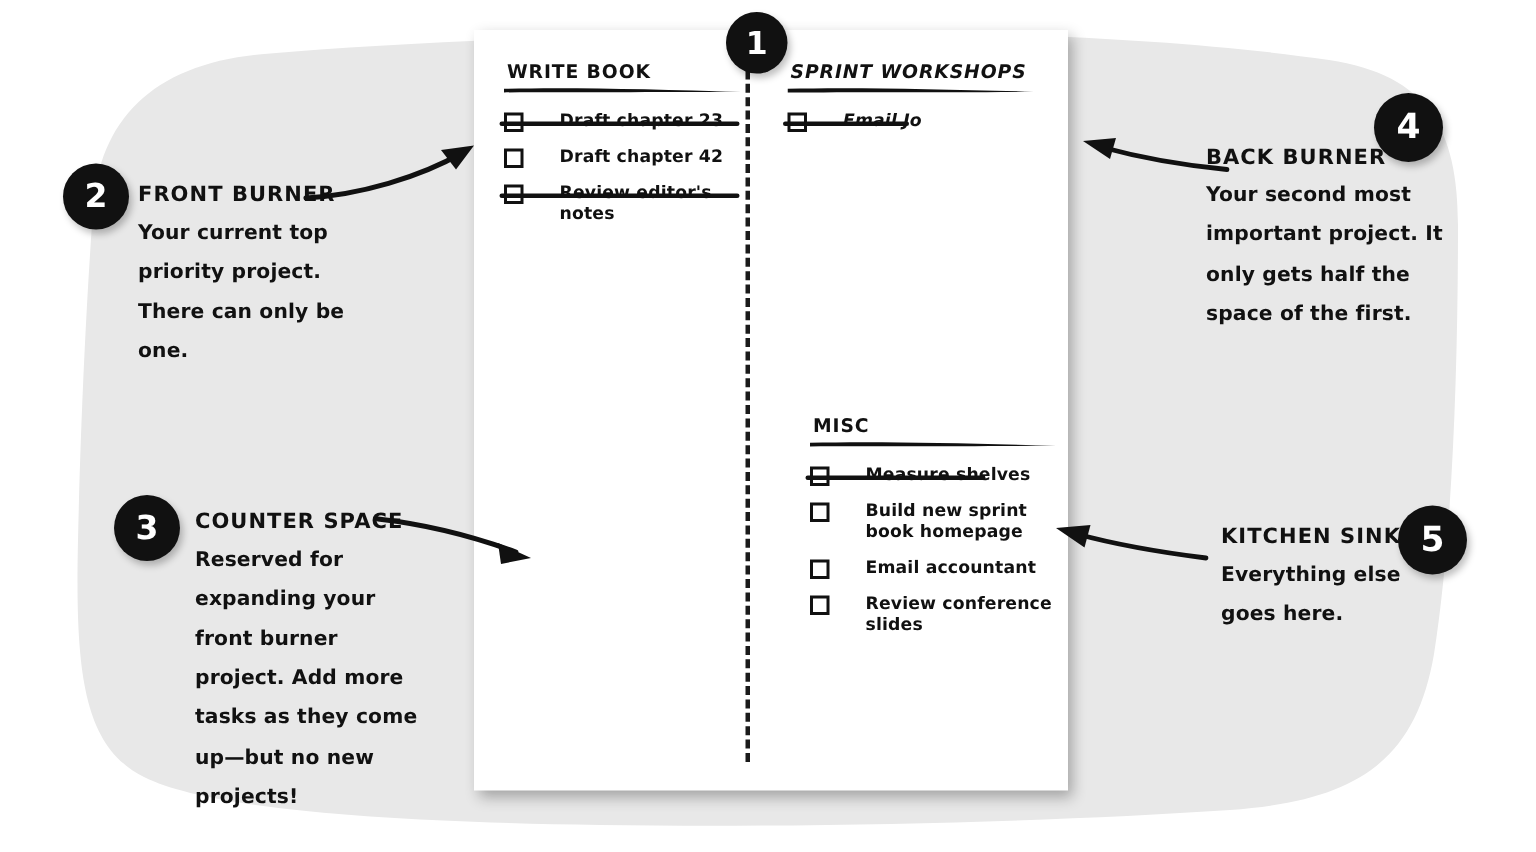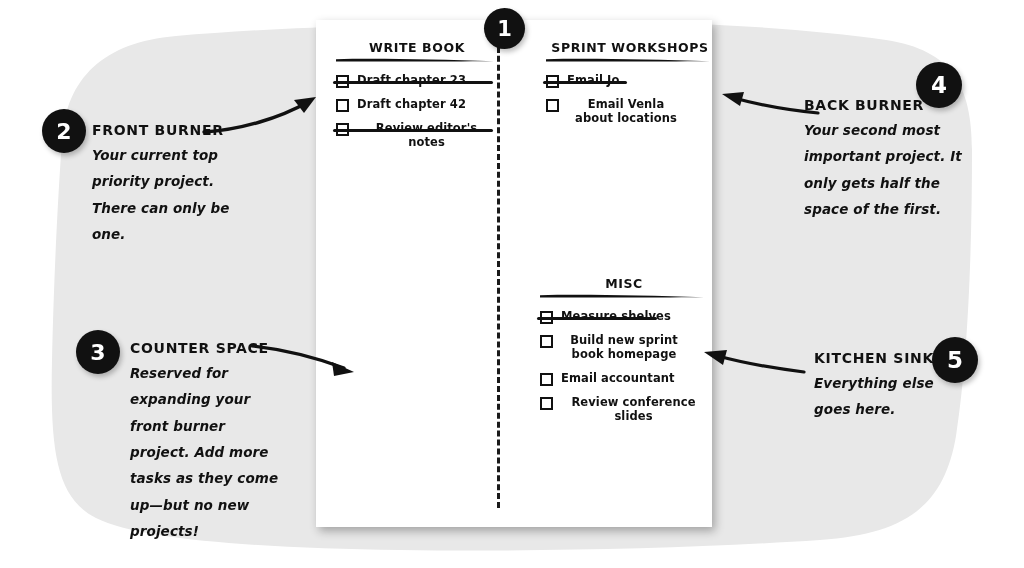--- a/index.html
+++ b/index.html
@@ -26,40 +26,40 @@
   }
   .card-divider{
     position:absolute;
     left:181px;top:18px;
     width:0;height:470px;
     border-left:3px dashed #1a1a1a;
     z-index:3;
   }
 
   
-  .col{position:absolute;z-index:4;text-align:center;}
+  .col{position:absolute;z-index:4;}
   .col-left{left:336px;top:40px;width:160px;}
-  .col-right{left:546px;top:40px;width:166px;}
+  .col-right{left:525px;top:40px;width:166px;font-style:italic;}
   .col-misc{left:540px;top:276px;width:166px;}
 
   .sec-title{
     font-weight:bold;
     font-size:12.5px;
     letter-spacing:.6px;
     color:#111;
     font-family:"DejaVu Sans","Liberation Sans",sans-serif;
     white-space:nowrap;
     margin:0 0 2px 2px;
   }
   .sec-rule{display:block;width:100%;height:7px;margin-bottom:9px;}
 
   .task{
     display:flex;
     align-items:flex-start;
-    gap:8px;
+    gap:24px;
     margin-bottom:9px;
     position:relative;
   }
   .cbox{
     flex:0 0 auto;
     width:13px;height:13px;
     border:2px solid #111;
     background:#fff;
     margin-top:2px;
     box-sizing:border-box;
@@ -109,21 +109,20 @@
     margin:0 0 4px 0;
     white-space:nowrap;
   }
   .note-body{
     font-size:13.5px;
     font-weight:bold;
     color:#111;
     line-height:1.95;
     margin:0;
     letter-spacing:.1px;
-    font-style:italic;
   }
   #note2{left:92px;top:122px;width:150px;}
   #note3{left:130px;top:340px;width:156px;}
   #note4{left:804px;top:97px;width:160px;}
   #note5{left:814px;top:350px;width:150px;}
 
   
   .arrow{position:absolute;z-index:7;}
 </style>
 </head>
@@ -179,24 +178,20 @@
     <svg class="sec-rule" viewBox="0 0 166 7" preserveAspectRatio="none" aria-hidden="true">
       <path d="M0,2.2 C42,1.0 104,2.4 164,4.2 C104,4.6 42,4.4 0,4.6 Z" fill="#111"></path>
     </svg>
 
     <div class="task done">
       <span class="cbox"></span>
       <span class="task-label">Email Jo</span>
       <span class="strike" style="width:84px;"></span>
     </div>
 
-    <div class="task">
-      <span class="cbox"></span>
-      <span class="task-label" style="max-width:118px;display:inline-block;">Email Venla about locations</span>
-    </div>
   </div>
 
   <div class="col col-misc">
     <div class="sec-title">MISC</div>
     <svg class="sec-rule" viewBox="0 0 166 7" preserveAspectRatio="none" aria-hidden="true">
       <path d="M0,2.2 C42,1.0 104,2.4 164,4.2 C104,4.6 42,4.4 0,4.6 Z" fill="#111"></path>
     </svg>
 
     <div class="task done">
       <span class="cbox"></span>

